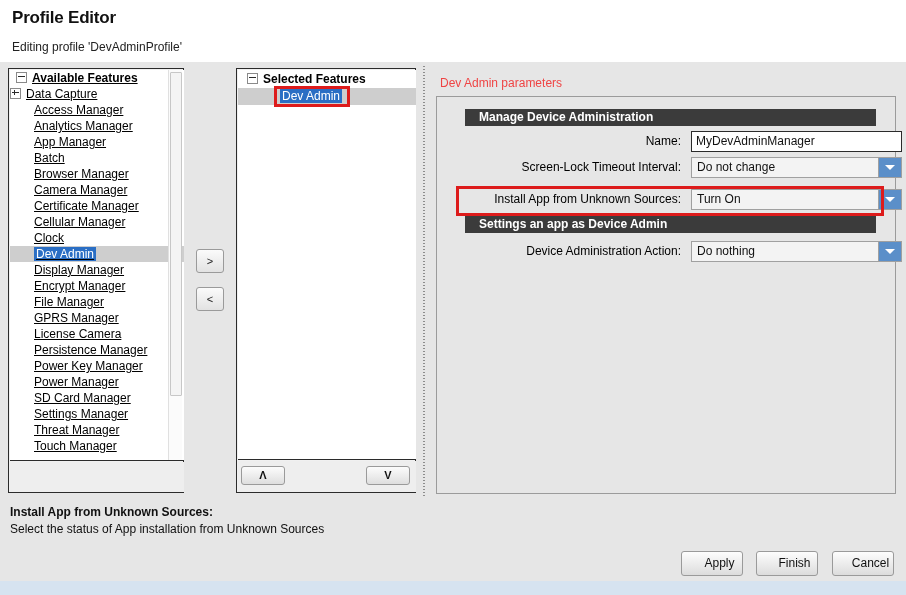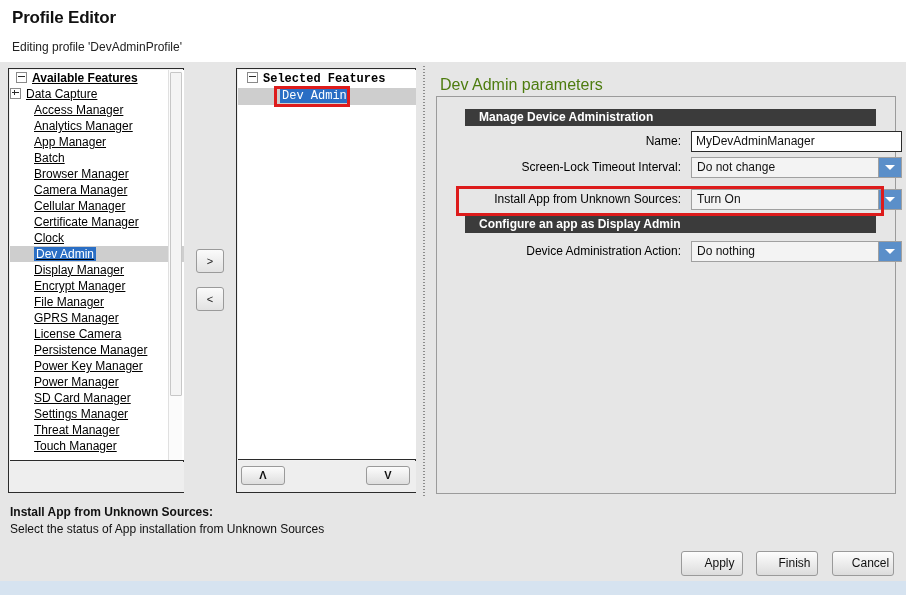--- a/index.html
+++ b/index.html
@@ -116,21 +116,21 @@
 
   
   #selected-panel {
     position: absolute; left: 236px; top: 68px; width: 180px; height: 425px;
     border: 1px solid #2b2b2b;
     background: #f0f0f0; box-sizing: border-box;
   }
   #selected-list {
     position: absolute; left: 1px; top: 1px; width: 178px; height: 390px;
     background: #ffffff; border-bottom: 1px solid #2b2b2b;
-    box-sizing: border-box; overflow: hidden; font-family: Liberation Mono, monospace;
+    box-sizing: border-box; overflow: hidden;
   }
   #selected-lower {
     position: absolute; left: 1px; top: 392px; width: 178px; height: 31px;
     background: #eeeeee;
   }
   #sel-head {
     height: 18px; line-height: 18px; font-weight: bold; font-size: 12px;
     padding-left: 9px;
   }
   #sel-item-row {
@@ -156,21 +156,21 @@
     background:
       repeating-linear-gradient(to bottom, #8d8d8d 0px, #8d8d8d 1px, transparent 1px, transparent 3px);
     background-position: 3px 0;
     background-size: 2px 100%;
     background-repeat: repeat-y;
   }
 
   
   #params-title {
     position: absolute; left: 440px; top: 76px;
-    font-size: 16px; color: #4d7c0f;
+    font-size: 12px; color: #ef4444;
   }
   #params-panel {
     position: absolute; left: 436px; top: 96px; width: 460px; height: 398px;
     border: 1px solid #9b9b9b; background: #e6e6e6;
     box-sizing: border-box;
   }
   .section-bar {
     position: absolute; left: 28px; width: 411px; height: 17px;
     background: #3b3b3b; color: #ffffff;
     font-size: 12px; font-weight: bold; line-height: 17px;
@@ -267,22 +267,22 @@
         <span class="expander"></span><span>Available Features</span>
       </div>
       <div id="available-items">
           <div class="tree-row tree-child-exp"><span class="expander plus"></span><span>Data Capture</span></div>
           <div class="tree-row tree-child"><span>Access Manager</span></div>
           <div class="tree-row tree-child"><span>Analytics Manager</span></div>
           <div class="tree-row tree-child"><span>App Manager</span></div>
           <div class="tree-row tree-child"><span>Batch</span></div>
           <div class="tree-row tree-child"><span>Browser Manager</span></div>
           <div class="tree-row tree-child"><span>Camera Manager</span></div>
+          <div class="tree-row tree-child"><span>Certificate Manager</span></div>
           <div class="tree-row tree-child"><span>Cellular Manager</span></div>
-          <div class="tree-row tree-child"><span>Certificate Manager</span></div>
           <div class="tree-row tree-child"><span>Clock</span></div>
           <div class="tree-row tree-child selected"><span class="sel-text">Dev Admin</span></div>
           <div class="tree-row tree-child"><span>Display Manager</span></div>
           <div class="tree-row tree-child"><span>Encrypt Manager</span></div>
           <div class="tree-row tree-child"><span>File Manager</span></div>
           <div class="tree-row tree-child"><span>GPRS Manager</span></div>
           <div class="tree-row tree-child"><span>License Camera</span></div>
           <div class="tree-row tree-child"><span>Persistence Manager</span></div>
           <div class="tree-row tree-child"><span>Power Key Manager</span></div>
           <div class="tree-row tree-child"><span>Power Manager</span></div>
@@ -342,21 +342,21 @@
     <div class="field-row" id="row-install">
       <div class="field-label-wrap">
         <span>Install App from Unknown Sources:</span>
       </div>
       <div class="combo">
         <span class="combo-value">Turn On</span>
         <span class="combo-arrow"></span>
       </div>
     </div>
 
-    <div class="section-bar" id="sec-configure">Configure an app as Display Admin</div>
+    <div class="section-bar" id="sec-configure">Settings an app as Device Admin</div>
 
     <div class="field-row" id="row-devadmin">
       <div class="field-label-wrap">
         <span>Device Administration Action:</span>
       </div>
       <div class="combo">
         <span class="combo-value">Do nothing</span>
         <span class="combo-arrow"></span>
       </div>
     </div>

